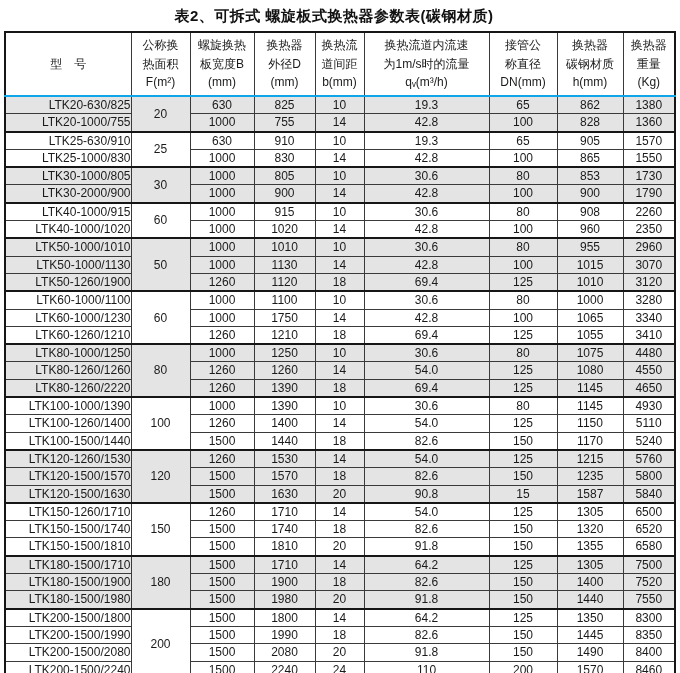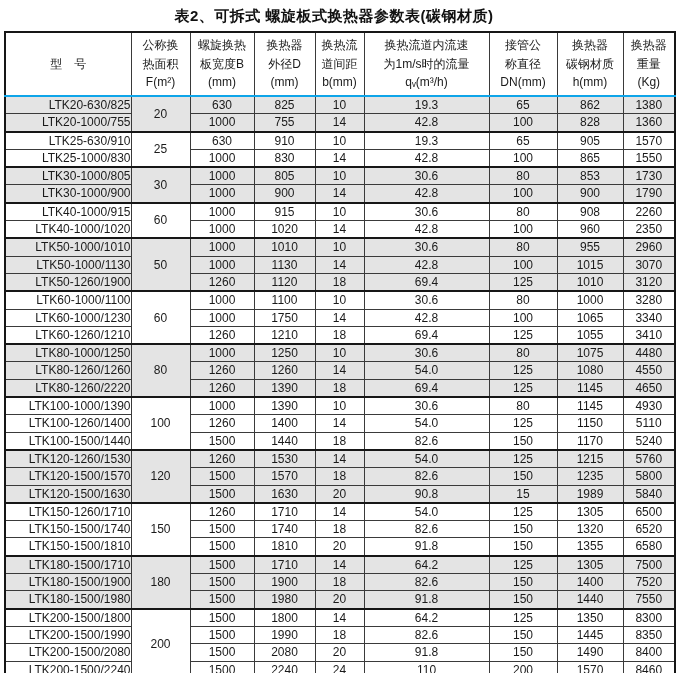--- a/index.html
+++ b/index.html
@@ -179,21 +179,21 @@
           <td rowspan="2">30</td>
           <td>1000</td>
           <td>805</td>
           <td>10</td>
           <td>30.6</td>
           <td>80</td>
           <td>853</td>
           <td>1730</td>
         </tr>
         <tr class="shaded">
-          <td class="model-cell">LTK30-1000/900</td>
+          <td class="model-cell">LTK30-2000/900</td>
           <td>1000</td>
           <td>900</td>
           <td>14</td>
           <td>42.8</td>
           <td>100</td>
           <td>900</td>
           <td>1790</td>
         </tr>
         <tr class="group-start">
           <td class="model-cell">LTK40-1000/915</td>
@@ -361,21 +361,21 @@
           <td>1235</td>
           <td>5800</td>
         </tr>
         <tr class="shaded">
           <td class="model-cell">LTK120-1500/1630</td>
           <td>1500</td>
           <td>1630</td>
           <td>20</td>
           <td>90.8</td>
           <td>15</td>
-          <td>1989</td>
+          <td>1587</td>
           <td>5840</td>
         </tr>
         <tr class="group-start">
           <td class="model-cell">LTK150-1260/1710</td>
           <td rowspan="3">150</td>
           <td>1260</td>
           <td>1710</td>
           <td>14</td>
           <td>54.0</td>
           <td>125</td>

